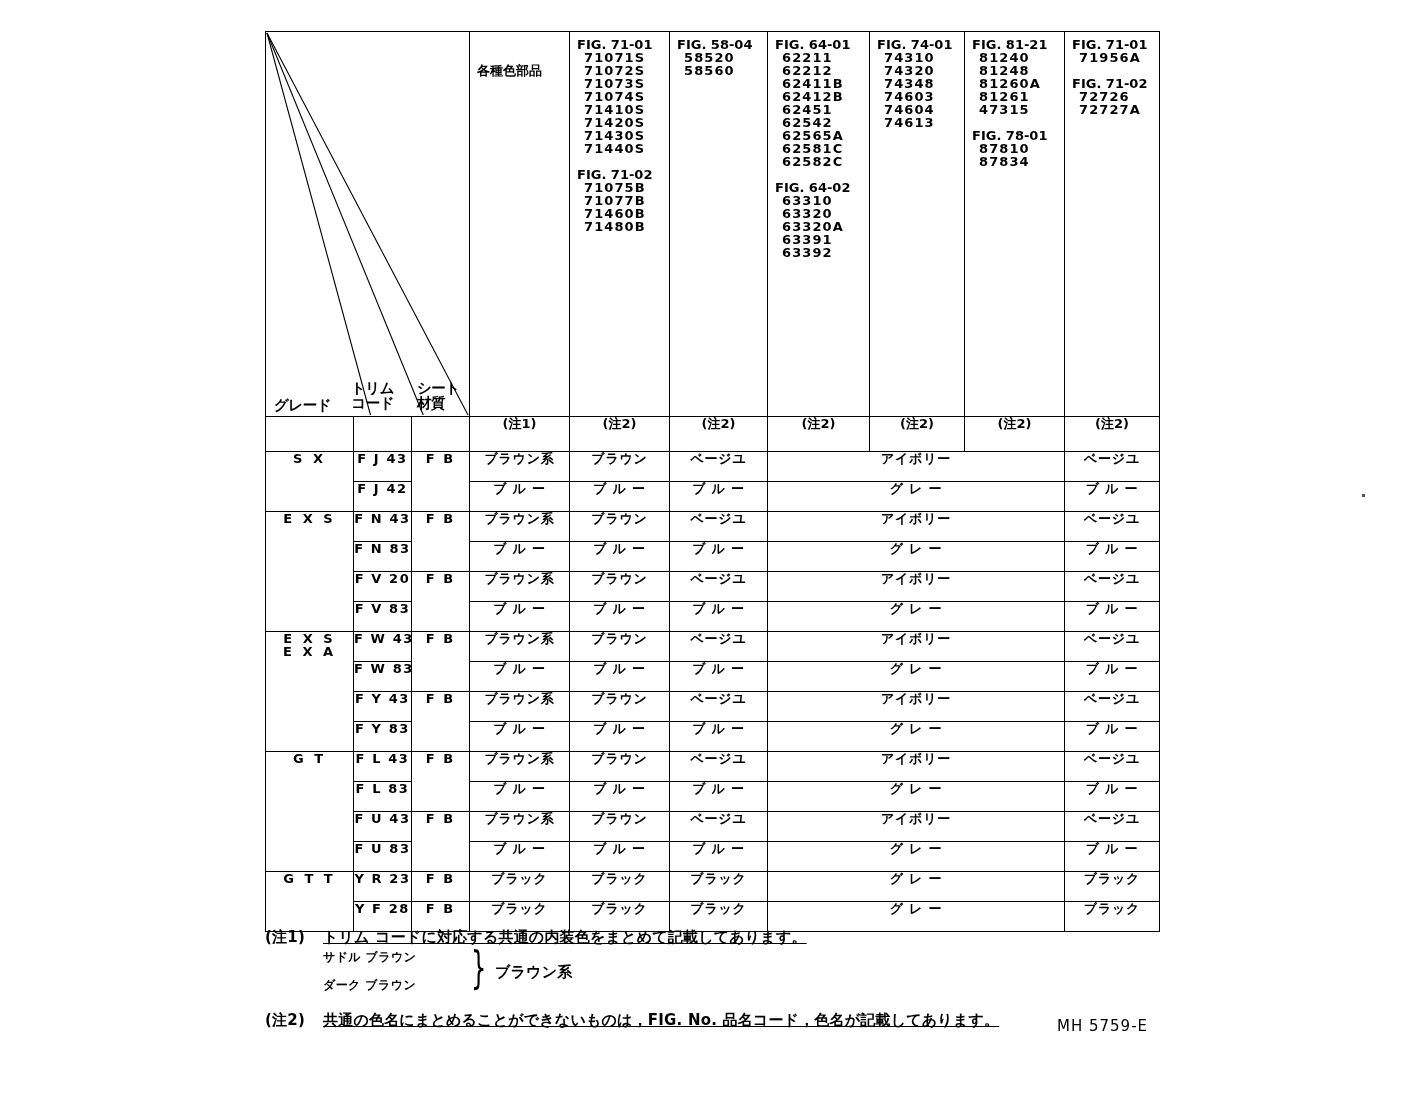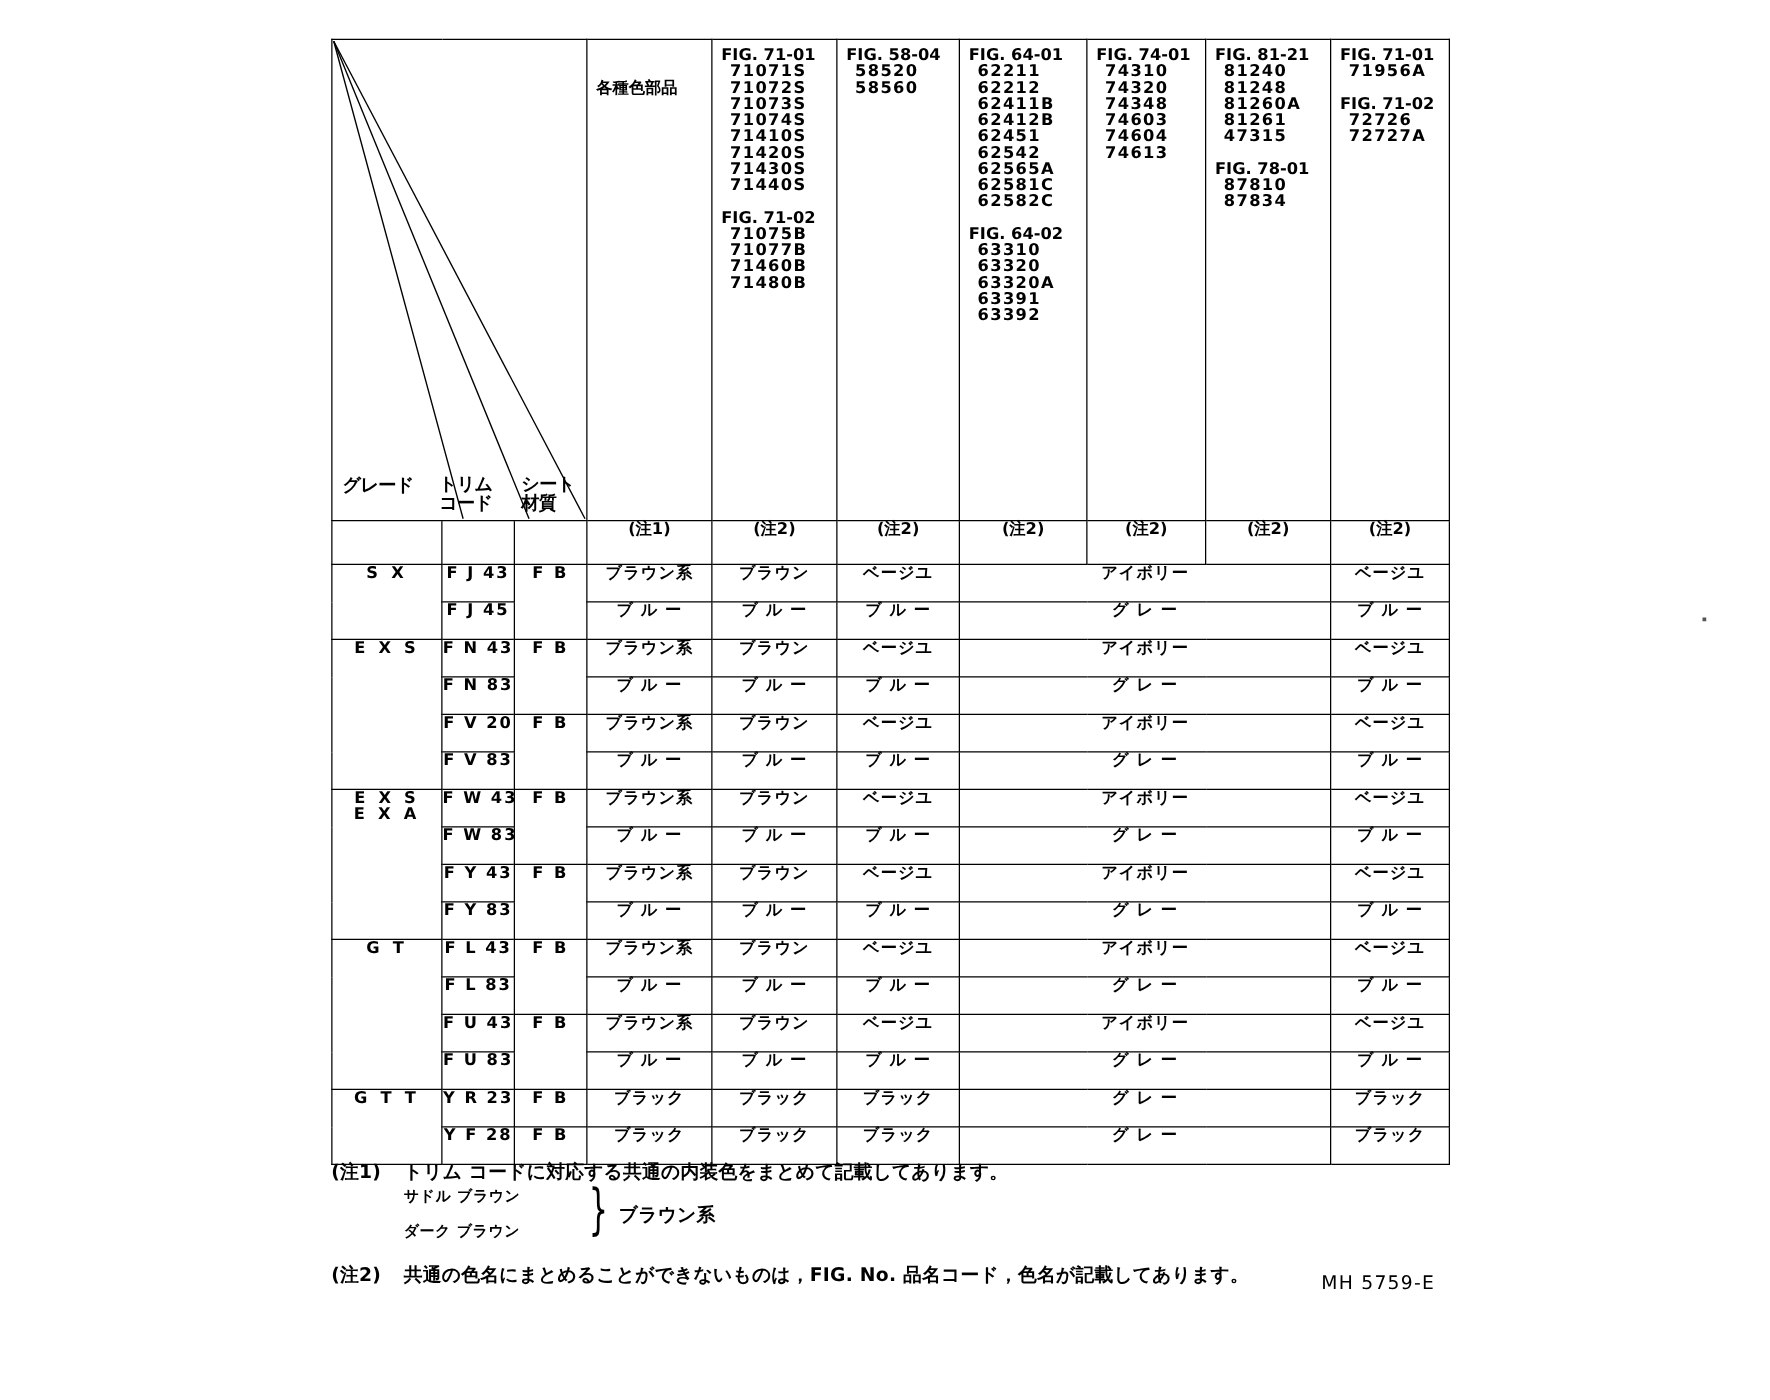--- a/index.html
+++ b/index.html
@@ -61,21 +61,21 @@
     height: 56px;
   }
   .corner-labels span {
     position: absolute;
     font-size: 14.5px;
     font-weight: bold;
     letter-spacing: -0.5px;
     line-height: 1.05;
     white-space: nowrap;
   }
-  .lbl-grade  { left: 8px;   bottom: 17px; margin-top: 21px; }
+  .lbl-grade  { left: 8px;   bottom: 1px; margin-top: 21px; }
   .lbl-trim   { left: 85px;  bottom: 3px; text-align: right; }
   .lbl-seat   { left: 151px; bottom: 3px; }
 
   
   .phead {
     height: 378px;
     padding: 6px 0 0 7px !important;
     font-size: 13.5px;
     font-weight: bold;
     letter-spacing: 0.4px;
@@ -129,21 +129,21 @@
     font-weight: bold;
     line-height: 1.0;
     letter-spacing: 0.2px;
   }
   .fn-line {
     display: flex;
     align-items: flex-start;
     margin-bottom: 6px;
   }
   .fn-tag  { width: 58px; flex: none; }
-  .fn-text { flex: 1; }
+  .fn-text { flex: 1; text-decoration: underline; }
 
   .brace-block {
     position: relative;
     margin: 4px 0 6px 58px;
     height: 56px;
   }
   .brace-block .bl1,
   .brace-block .bl2 {
     position: absolute;
     left: 0;
@@ -258,21 +258,21 @@
           <td class="grade thick-top" rowspan="2">S X</td>
           <td class="trim thick-top">F J 43</td>
           <td class="seat thick-top" rowspan="2">F B</td>
           <td class="clr thick-top">ブラウン系</td>
           <td class="clr thick-top">ブラウン</td>
           <td class="clr thick-top">ベージユ</td>
           <td class="clr thick-top" colspan="3">アイボリー</td>
           <td class="clr thick-top">ベージユ</td>
         </tr>
         <tr class="bodyrow">
-          <td class="trim">F J 45</td>
+          <td class="trim">F J 42</td>
           <td class="clr">ブ ル ー</td>
           <td class="clr">ブ ル ー</td>
           <td class="clr">ブ ル ー</td>
           <td class="clr" colspan="3">グ レ ー</td>
           <td class="clr">ブ ル ー</td>
         </tr>
         <tr class="bodyrow">
           <td class="grade thick-top" rowspan="4">E X S</td>
           <td class="trim thick-top">F N 43</td>
           <td class="seat thick-top" rowspan="2">F B</td>

